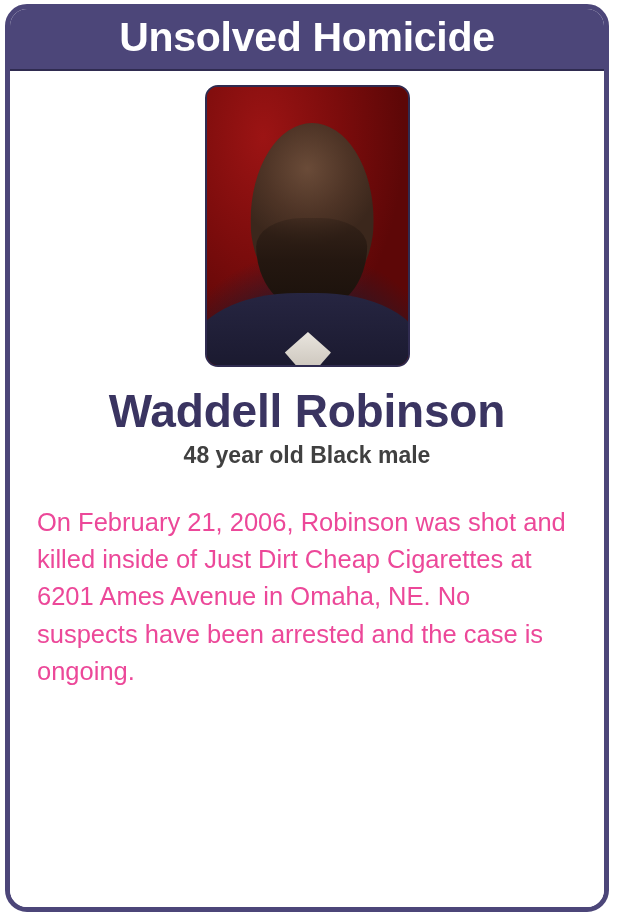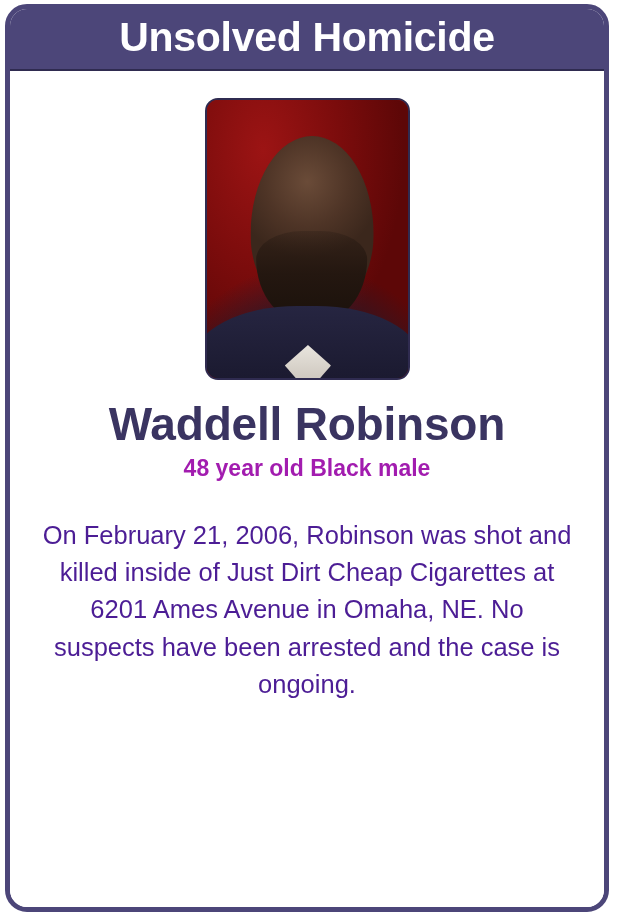--- a/index.html
+++ b/index.html
@@ -18,21 +18,20 @@
     top: 4px;
     width: 604px;
     height: 908px;
     box-sizing: border-box;
     border-radius: 22px;
     background: #ffffff;
     border: 5px solid #4c4679;
     overflow: hidden;
     display: flex;
     flex-direction: column;
-    gap: 13px;
   }
 
   
   .poster-header {
     flex: 0 0 auto;
     background: #4c4679;
     color: #ffffff;
     text-align: center;
     padding: 6px 10px 10px 10px;
     border-bottom: 2px solid #2f2b50;
@@ -123,30 +122,30 @@
     font-size: 46px;
     font-weight: bold;
     color: #3a3461;
     line-height: 1.05;
     letter-spacing: -0.2px;
   }
   .victim-descriptor {
     margin-top: 7px;
     font-size: 23px;
     font-weight: bold;
-    color: #a21caf;
+    color: #404040;
     text-align: center;
     line-height: 1.1;
   }
 
   .case-narrative {
     margin-top: 36px;
     font-size: 25.5px;
-    color: #4c1d95;
-    text-align: center;
+    color: #ec4899;
+    text-align: left;
     line-height: 1.46;
     max-width: 540px;
   }
 
   
   .poster-footer {
     flex: 0 0 auto;
     background: #4c4679;
     color: #ffffff;
     text-align: center;

